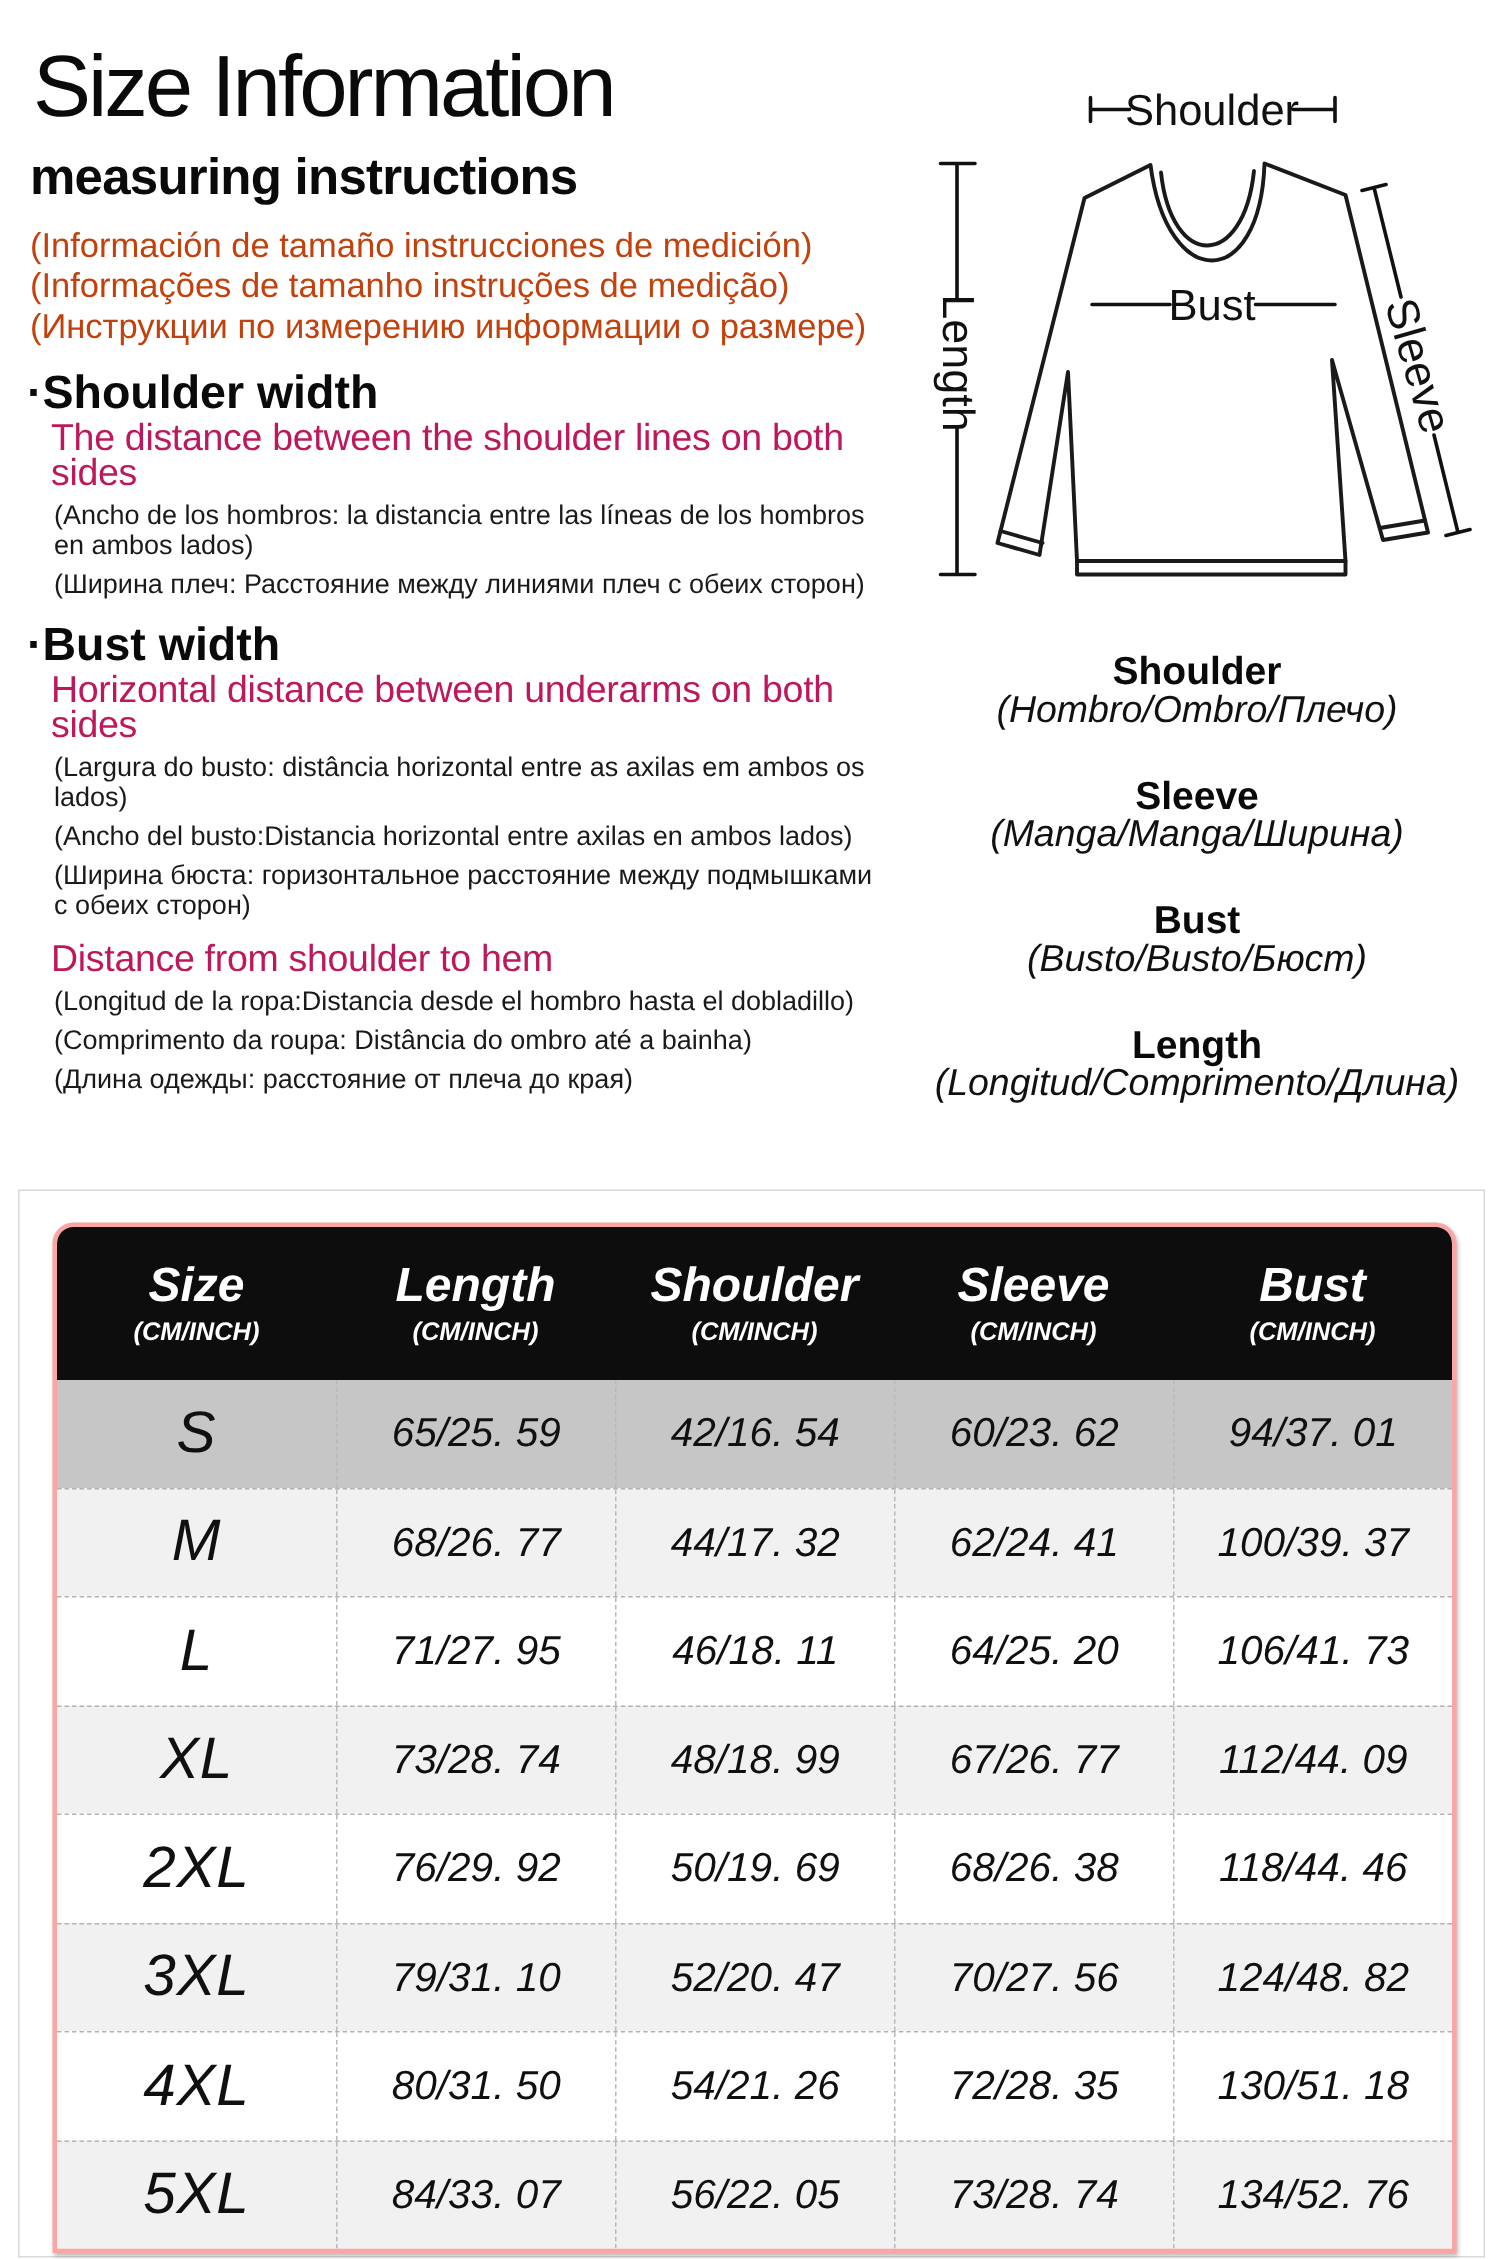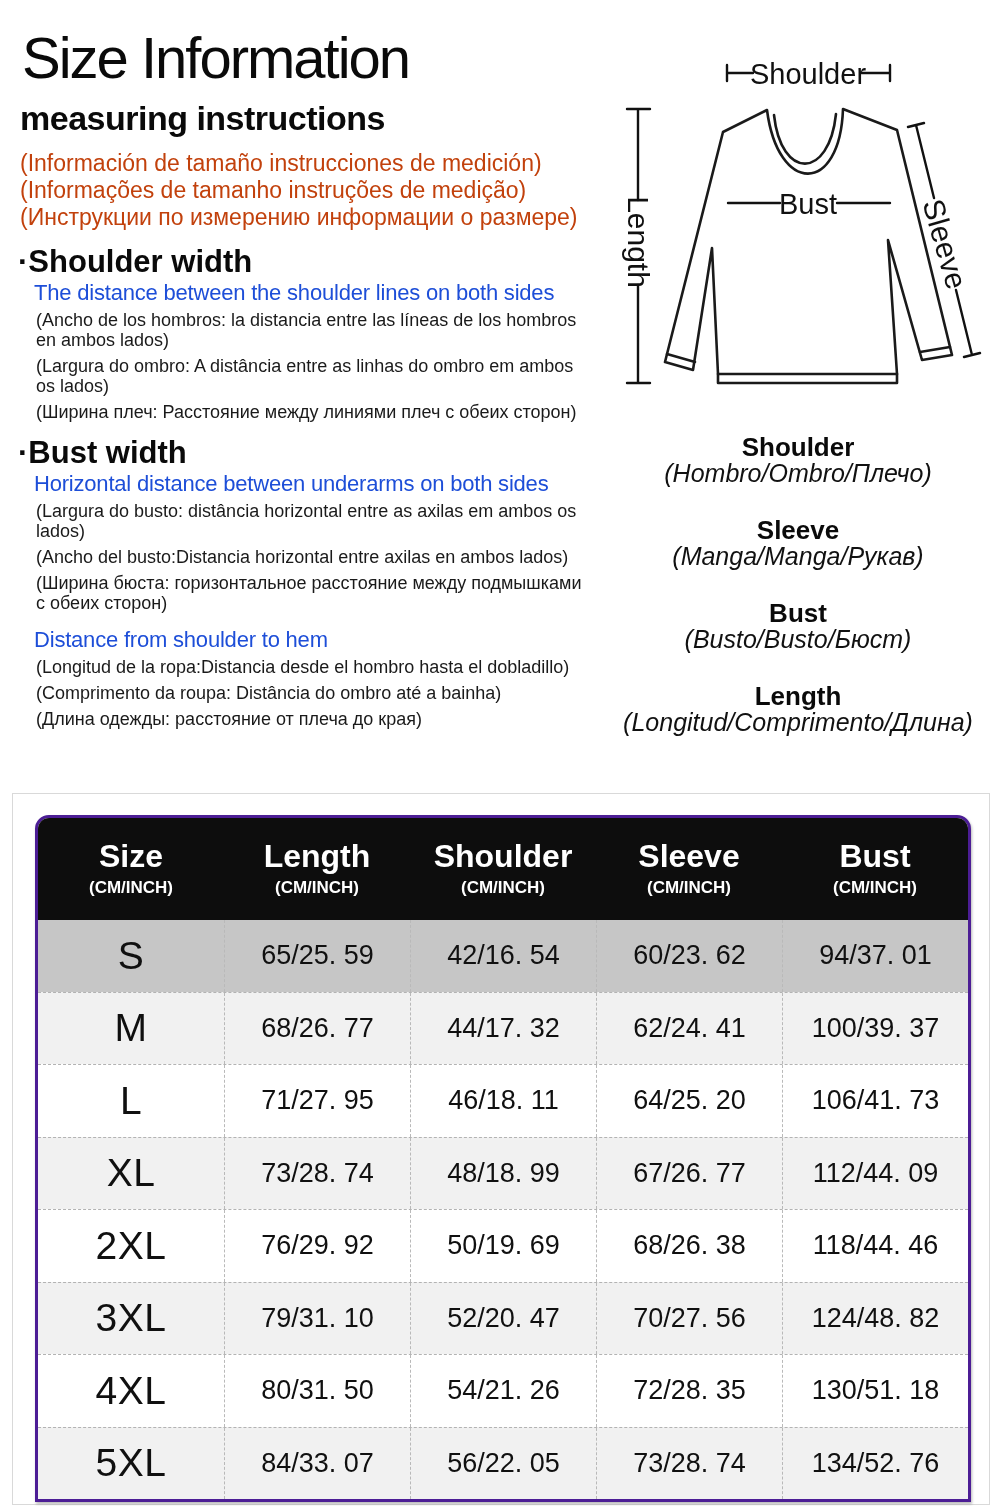--- a/index.html
+++ b/index.html
@@ -6,33 +6,33 @@
   body{width:1000px;height:1506px;position:relative;font-family:"Liberation Sans",sans-serif;color:#000;overflow:hidden;}
 
   
   .left-col{position:absolute;left:18px;top:24px;width:588px;}
   .main-title{font-size:58px;font-weight:normal;letter-spacing:-2px;line-height:1.02;margin:4px;color:#0a0a0a;}
   .sub-title{font-size:34px;font-weight:bold;letter-spacing:-0.5px;line-height:1.05;margin:14px 0 13px 2px;color:#0a0a0a;}
   .title-trans{font-size:23px;line-height:27px;margin:11px 0 0 2px;color:#c2410c;}
   .section{margin-top:15px;}
   .sec-title{font-size:31px;font-weight:bold;line-height:1.0;margin:0 0 0 0;color:#0a0a0a;}
   .sec-title .bullet{font-weight:bold;}
-  .sec-desc{font-size:22px;line-height:23px;letter-spacing:-0.2px;margin:4px 0 0 16px;color:#1d4ed8;}
+  .sec-desc{font-size:25px;line-height:23px;letter-spacing:-0.2px;margin:4px 0 0 16px;color:#be185d;}
   .sec-sub{font-size:18px;line-height:20px;margin:6px 0 0 18px;width:556px;color:#1a1a1a;}
 
   
   .diagram{position:absolute;left:600px;top:30px;width:400px;height:400px;}
   .legend{position:absolute;left:600px;top:434px;width:396px;}
   .legend-item{text-align:center;margin-bottom:30px;}
   .legend-term{font-size:26px;font-weight:bold;line-height:26px;color:#0a0a0a;}
   .legend-trans{font-size:25px;line-height:27px;color:#111;font-style:italic;}
 
   
   .table-panel{position:absolute;left:12px;top:793px;width:976px;height:710px;background:#fff;border:1px solid #d9d9d9;}
-  .size-table{position:absolute;left:22px;top:21px;width:930px;border:3px solid #4c1d95;border-radius:14px 14px 0 0;overflow:hidden;box-shadow:1px 2px 3px rgba(0,0,0,0.28);background:#fff;}
+  .size-table{position:absolute;left:22px;top:21px;width:930px;border:3px solid #fca5a5;border-radius:14px 14px 0 0;overflow:hidden;box-shadow:1px 2px 3px rgba(0,0,0,0.28);background:#fff;font-style:italic;}
   .thead{background:#0d0d0d;height:102px;display:grid;grid-template-columns:repeat(5,1fr);align-items:center;}
   .th{text-align:center;color:#fff;}
   .th .lbl{font-size:32px;font-weight:bold;line-height:34px;}
   .th .unit{font-size:17px;font-weight:bold;line-height:22px;margin-top:4px;}
   .tr{display:grid;grid-template-columns:repeat(5,1fr);height:71.5px;background:#fff;}
   .tr + .tr{border-top:1px dashed #b3b3b3;}
   .tr > div{display:flex;align-items:center;justify-content:center;font-size:27px;color:#101010;}
   .tr > div + div{border-left:1px dashed #b9b9b9;}
   .tr > .size-cell{font-size:39px;letter-spacing:0.5px;}
   .row-first{background:#c6c6c6;}
@@ -47,21 +47,20 @@
   <div class="title-trans">
     <div>(Información de tamaño instrucciones de medición)</div>
     <div>(Informações de tamanho instruções de medição)</div>
     <div>(Инструкции по измерению информации о размере)</div>
   </div>
 
   <div class="section">
     <div class="sec-title"><span class="bullet">·</span><span>Shoulder width</span></div>
     <div class="sec-desc">The distance between the shoulder lines on both sides</div>
     <div class="sec-sub">(Ancho de los hombros: la distancia entre las líneas de los hombros en ambos lados)</div>
-    <div class="sec-sub">(Largura do ombro: A distância entre as linhas do ombro em ambos os lados)</div>
     <div class="sec-sub">(Ширина плеч: Расстояние между линиями плеч с обеих сторон)</div>
   </div>
 
   <div class="section">
     <div class="sec-title"><span class="bullet">·</span><span>Bust width</span></div>
     <div class="sec-desc">Horizontal distance between underarms on both sides</div>
     <div class="sec-sub">(Largura do busto: distância horizontal entre as axilas em ambos os lados)</div>
     <div class="sec-sub">(Ancho del busto:Distancia horizontal entre axilas en ambos lados)</div>
     <div class="sec-sub">(Ширина бюста: горизонтальное расстояние между подмышками с обеих сторон)</div>
   </div>
@@ -96,21 +95,21 @@
   </g>
 </svg>
 
 <div class="legend">
   <div class="legend-item">
     <div class="legend-term">Shoulder</div>
     <div class="legend-trans">(Hombro/Ombro/Плечо)</div>
   </div>
   <div class="legend-item">
     <div class="legend-term">Sleeve</div>
-    <div class="legend-trans">(Manga/Manga/Рукав)</div>
+    <div class="legend-trans">(Manga/Manga/Ширина)</div>
   </div>
   <div class="legend-item">
     <div class="legend-term">Bust</div>
     <div class="legend-trans">(Busto/Busto/Бюст)</div>
   </div>
   <div class="legend-item">
     <div class="legend-term">Length</div>
     <div class="legend-trans">(Longitud/Comprimento/Длина)</div>
   </div>
 </div>

